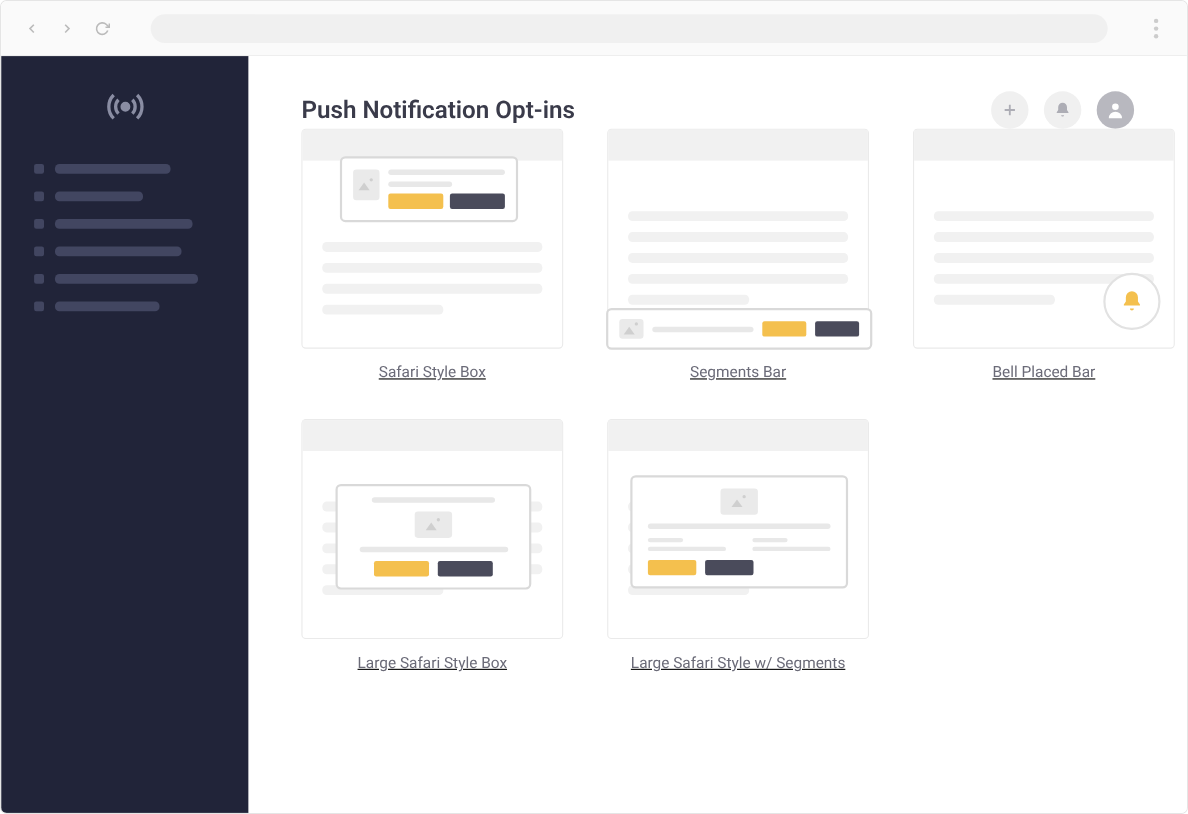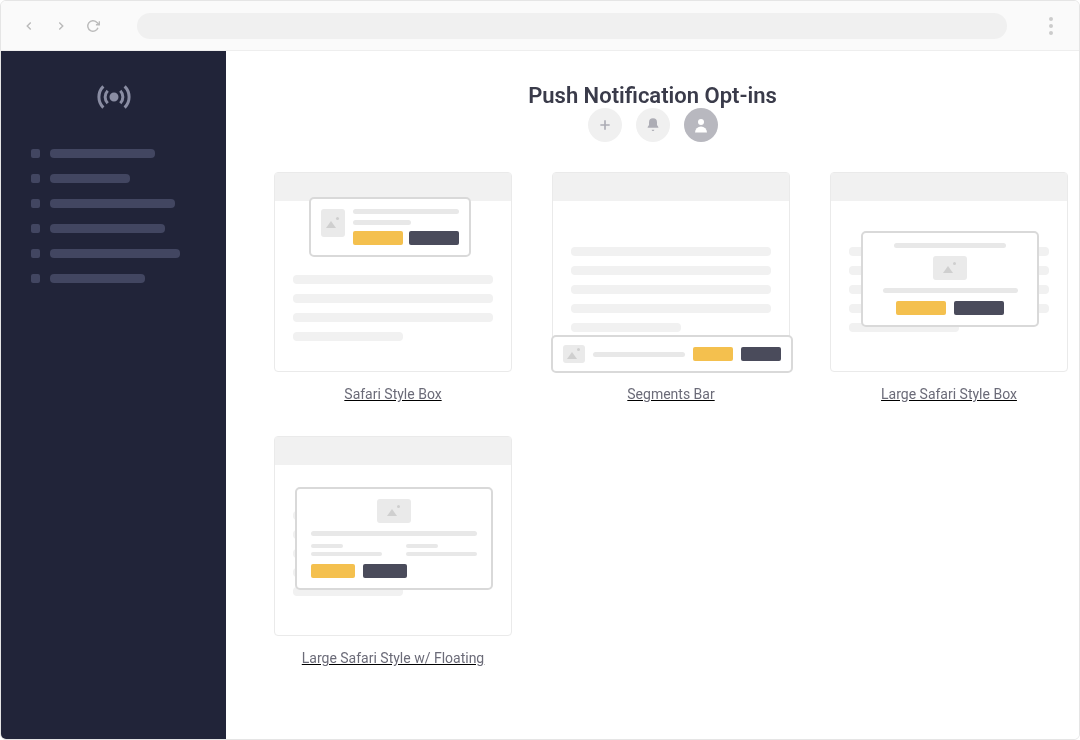--- a/index.html
+++ b/index.html
@@ -99,22 +99,20 @@
 .main {
   flex: 1;
   padding: 32px 48px;
   overflow: auto;
   background: #fff;
 }
 .header-row {
   display: flex;
   align-items: center;
   justify-content: space-between;
-  margin-bottom: 30px;
-  flex-direction: column;
 }
 .page-title {
   font-size: 22px;
   font-weight: 600;
   color: #3a3b4a;
 }
 .header-actions {
   display: flex;
   align-items: center;
   gap: 14px;
@@ -524,20 +522,39 @@
                   <div class="img-icon-mountain"></div>
                 </div>
               <div class="bar-line"></div>
               <div class="bar-btn btn-yellow"></div>
               <div class="bar-btn btn-dark"></div>
             </div>
           </div>
           <div class="card-label">Segments Bar</div>
         </div>
 
+        <div class="card-wrapper">
+          <div class="card">
+            <div class="card-header"></div>
+            <div class="card-body">
+              <div style="height:22px"></div>
+              <div class="skel-line" style="width:100%"></div>
+              <div class="skel-line" style="width:100%"></div>
+              <div class="skel-line" style="width:100%"></div>
+              <div class="skel-line" style="width:100%"></div>
+              <div class="skel-line" style="width:55%"></div>
+            </div>
+            <div class="bell-circle">
+              <svg width="22" height="22" viewBox="0 0 24 24" fill="#f4c04e">
+                  <path d="M12 2a6 6 0 0 0-6 6v4l-2 3v1h16v-1l-2-3V8a6 6 0 0 0-6-6zM10 19a2 2 0 0 0 4 0h-4z"></path>
+                </svg>
+            </div>
+          </div>
+          <div class="card-label">Bell Placed Bar</div>
+        </div>
 
 
         <div class="card-wrapper">
           <div class="card">
             <div class="card-header"></div>
             <div class="card-body">
               <div style="height:22px"></div>
               <div class="skel-line" style="width:100%"></div>
               <div class="skel-line" style="width:100%"></div>
               <div class="skel-line" style="width:100%"></div>
@@ -586,19 +603,19 @@
                     <div class="lss-dashline" style="width:45%"></div>
                     <div class="lss-dashline" style="width:100%"></div>
                   </div>
               </div>
               <div class="lss-btnrow">
                 <div class="ls-btn btn-yellow" style="width:44px"></div>
                 <div class="ls-btn btn-dark" style="width:44px"></div>
               </div>
             </div>
           </div>
-          <div class="card-label">Large Safari Style w/ Floating</div>
+          <div class="card-label">Large Safari Style w/ Segments</div>
         </div>
 
       </div>
     </div>
   </div>
 </div>
 
 </body></html>

